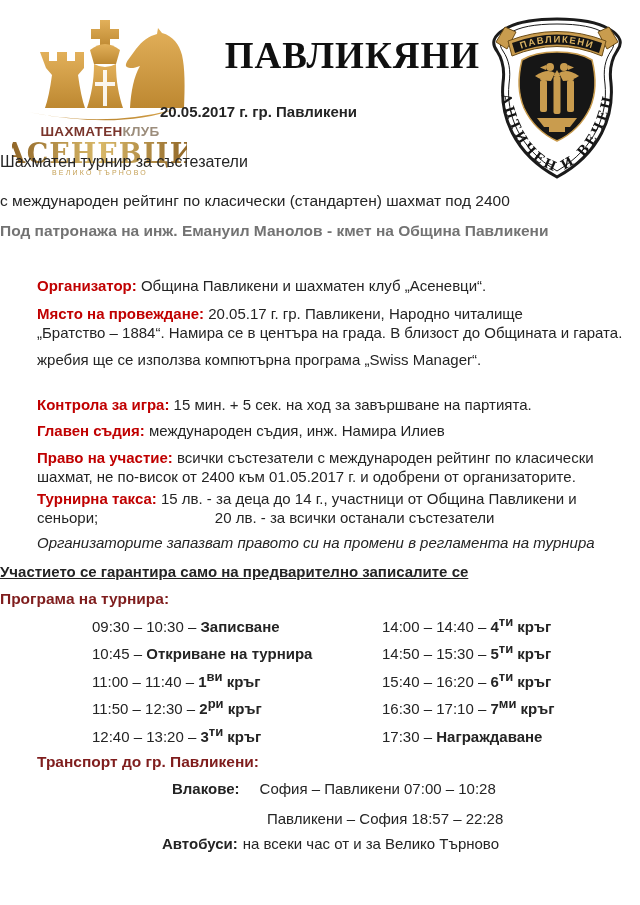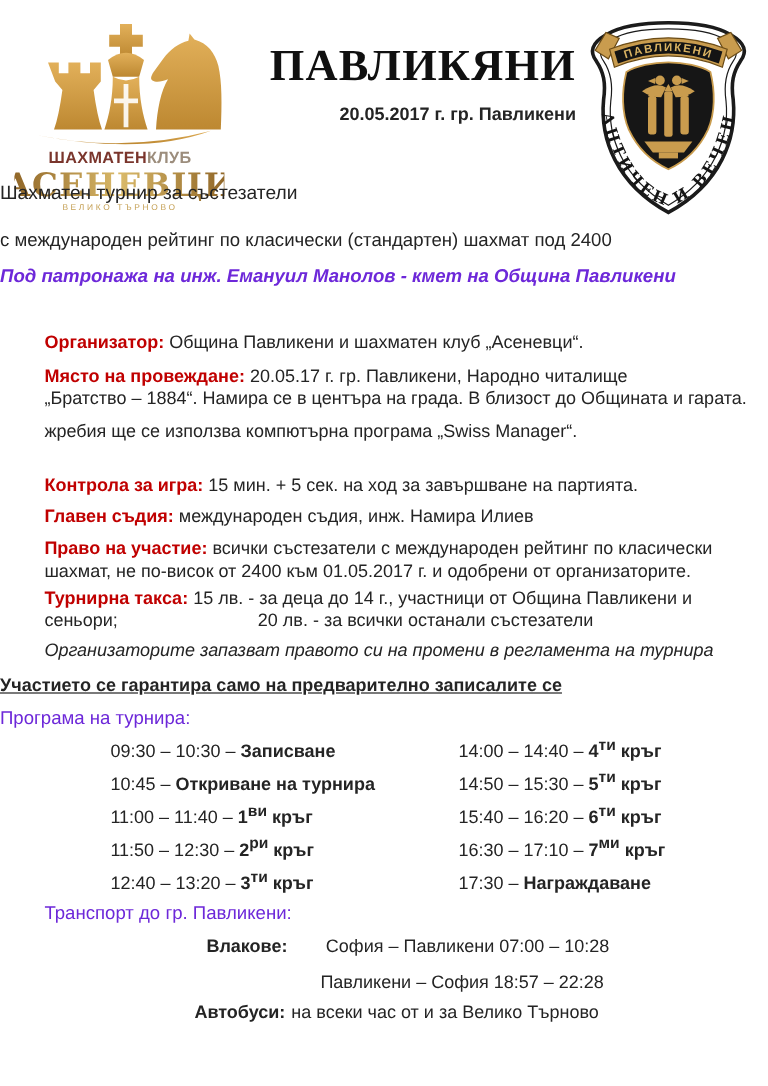--- a/index.html
+++ b/index.html
@@ -11,25 +11,25 @@
   .ln{white-space:pre;font-size:15px;line-height:19px}
   .lbl{color:#c00000;font-weight:700}
   .b{font-weight:700}
   .it{font-style:italic}
   .u{text-decoration:underline}
   .title{font-family:"Liberation Serif",serif;font-weight:700;font-size:37px;
          letter-spacing:1px;color:#101010;line-height:40px}
   .date{font-size:15px;font-weight:700;line-height:19px}
   .sub{font-size:16px;line-height:20px}
   .sub2{font-size:15.5px;line-height:19px}
-  .patron{font-size:15.5px;line-height:19px;font-weight:700;font-style:italic;color:#6d28d9}
+  .patron{font-size:15.5px;line-height:19px;font-weight:700;color:#737373}
   .prow{height:27.4px;line-height:27.4px;font-size:15px;white-space:pre}
   .prow b{font-weight:700}
   sup.s{font-size:13px;vertical-align:super;line-height:0}
-  .thead{font-size:15.5px;line-height:19px;font-weight:400;color:#6d28d9}
+  .thead{font-size:15.5px;line-height:19px;font-weight:700;color:#7f1d1d}
   .tln{white-space:pre;font-size:15px;line-height:19px}
 </style>
 </head>
 <body>
 
 <div class="page">
 
   <svg class="abs" style="left:12px;top:12px" width="175" height="168" viewBox="0 0 175 168">
     <defs>
       <linearGradient id="gGold" x1="0" y1="0" x2="0" y2="1">
@@ -82,21 +82,21 @@
         <path d="M76.5,70 l3.5,-6 3.5,6 z"></path>
         <path d="M90,74 l3.5,-6 3.5,6 z"></path>
       <path d="M60,112 h40 l-7,9 h-26 z"></path>
         <rect x="72" y="121" width="16" height="5"></rect>
     </g>
     <path id="mottoArc" d="M24,86 C32,130 52,158 80,166 C108,158 128,130 136,86" fill="none"></path>
     <text font-size="13" font-weight="bold" letter-spacing="3" fill="#141414" font-family="&quot;DejaVu Serif&quot;,serif"><textPath href="#mottoArc" xlink:href="#mottoArc" startOffset="50%" text-anchor="middle">АНТИЧЕН И ВЕЧЕН</textPath></text>
   </svg>
 
   <div class="abs title" style="left:160px;top:36px;width:320px;text-align:right">ПАВЛИКЯНИ</div>
-  <div class="abs date" style="left:160px;top:86px;width:320px;text-align:right">20.05.2017 г. гр. Павликени</div>
+  <div class="abs date" style="left:160px;top:102px;width:320px;text-align:left">20.05.2017 г. гр. Павликени</div>
   <div class="abs ctr sub" style="top:152px">Шахматен турнир за състезатели</div>
   <div class="abs ctr sub2" style="top:191px">с международен рейтинг по класически (стандартен) шахмат под 2400</div>
   <div class="abs ctr patron" style="top:221px">Под патронажа на инж. Емануил Манолов - кмет на Община Павликени</div>
 
   <div class="abs" style="left:37px;top:276px">
     <div class="ln"><span class="lbl">Организатор:</span><span> Община Павликени и шахматен клуб „Асеневци“.</span></div>
   </div>
 
   <div class="abs" style="left:37px;top:304px">
     <div class="ln"><span class="lbl">Място на провеждане:</span><span> 20.05.17 г. гр. Павликени, Народно читалище</span></div>
@@ -142,19 +142,19 @@
   <div class="abs" style="left:382px;top:613px">
     <div class="prow"><span>14:00 – 14:40 – </span><b><span>4</span><sup class="s">ти</sup><span> кръг</span></b></div>
     <div class="prow"><span>14:50 – 15:30 – </span><b><span>5</span><sup class="s">ти</sup><span> кръг</span></b></div>
     <div class="prow"><span>15:40 – 16:20 – </span><b><span>6</span><sup class="s">ти</sup><span> кръг</span></b></div>
     <div class="prow"><span>16:30 – 17:10 – </span><b><span>7</span><sup class="s">ми</sup><span> кръг</span></b></div>
     <div class="prow"><span>17:30 – </span><b><span>Награждаване</span><sup class="s"></sup><span></span></b></div>
   </div>
 
   <div class="abs thead" style="left:37px;top:752px">Транспорт до гр. Павликени:</div>
 
-  <div class="abs tln" style="left:172px;top:779px"><b>Влакове:</b><span style="margin-left:32px">София – Павликени 07:00 – 10:28</span></div>
+  <div class="abs tln" style="left:172px;top:779px"><b>Влакове:</b><span style="margin-left:20px">София – Павликени 07:00 – 10:28</span></div>
 
   <div class="abs tln" style="left:267px;top:809px">Павликени – София 18:57 – 22:28</div>
 
   <div class="abs tln" style="left:162px;top:834px"><b>Автобуси:</b><span style="margin-left:5px">на всеки час от и за Велико Търново</span></div>
 
 </div>
 
 </body></html>

